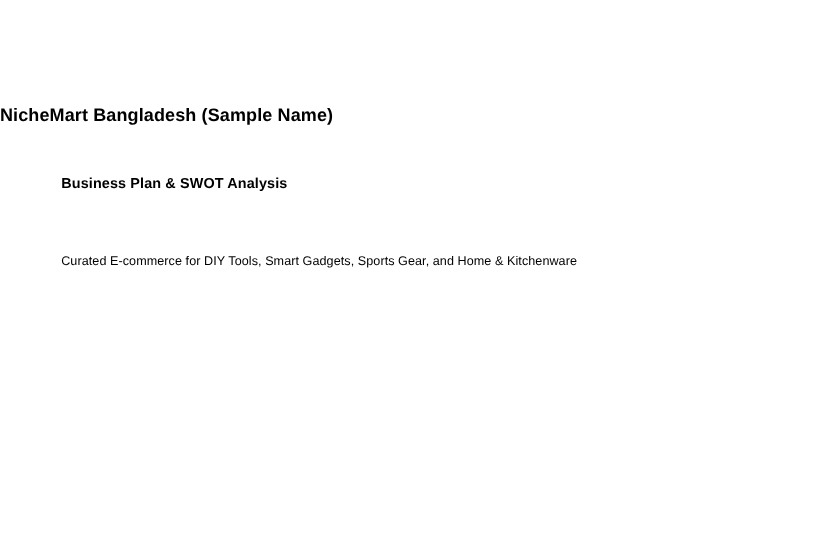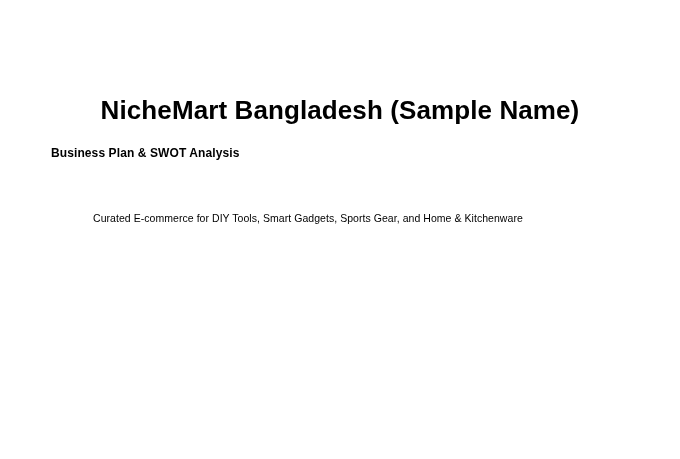--- a/index.html
+++ b/index.html
@@ -17,22 +17,22 @@
     height: 459px;
     background: #ffffff;
     overflow: hidden;
     box-sizing: border-box;
   }
   .doc-title {
     position: absolute;
     left: 0;
     top: 78px;
     width: 680px;
-    text-align: center;
-    font-size: 26px;
+    text-align: left;
+    font-size: 15px;
     font-weight: bold;
     letter-spacing: 0.1px;
     line-height: 1.2;
   }
   .doc-subtitle {
     position: absolute;
     left: 51px;
     top: 136px;
     font-size: 12px;
     font-weight: bold;
@@ -41,21 +41,20 @@
   }
   .doc-tagline {
     position: absolute;
     left: 51px;
     top: 201px;
     font-size: 10.5px;
     font-weight: normal;
     letter-spacing: 0.05px;
     line-height: 1.3;
     color: #000000;
-    margin-left: 42px;
   }
 </style>
 </head>
 <body>
 
 <div class="page">
 
   <h1 class="doc-title">NicheMart Bangladesh (Sample Name)</h1>
 
   <h2 class="doc-subtitle">Business Plan &amp; SWOT Analysis</h2>

